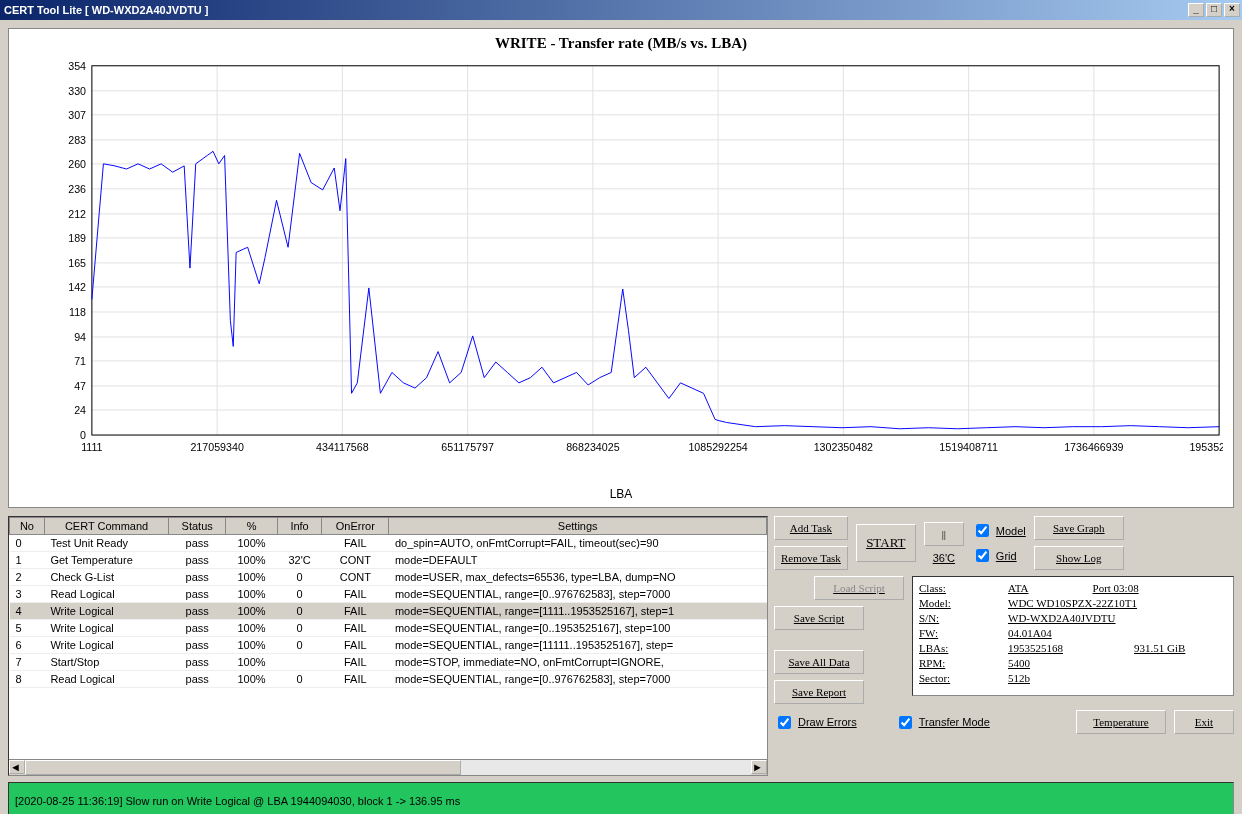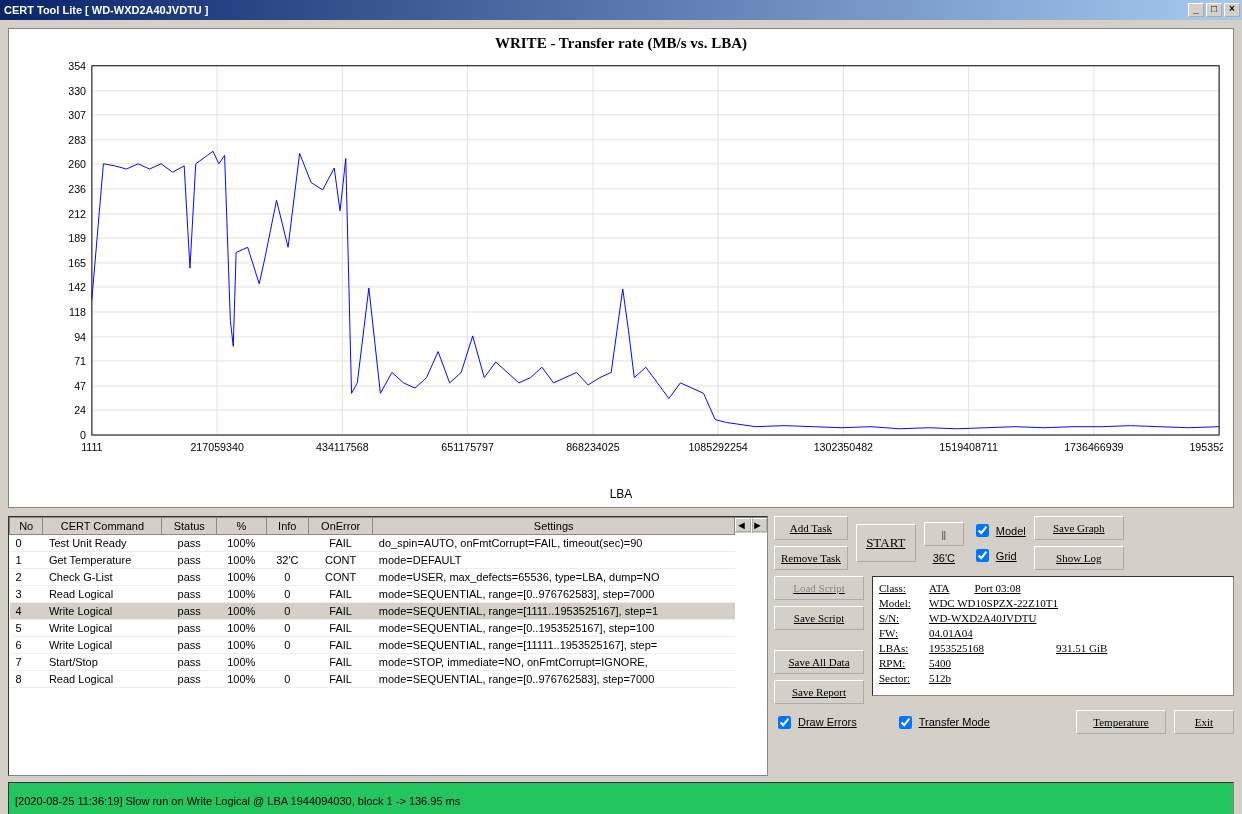--- a/index.html
+++ b/index.html
@@ -71,21 +71,21 @@
     margin-top: 8px;
     gap: 6px;
     height: 260px;
   }
   .table-wrap {
     flex: 1;
     background: #fff;
     border: 1px inset #888;
     overflow: hidden;
     display: flex;
-    flex-direction: row;
+    flex-direction: column;
   }
   .table-scroll {
     flex: 1;
     overflow: auto;
   }
   table.grid {
     border-collapse: collapse;
     width: 100%;
     font-size: 11px;
   }
@@ -134,31 +134,31 @@
   }
   button.win {
     font-family: Tahoma;
     font-size: 11px;
     background: #d4d0c8;
     border: 1px outset #fff;
     padding: 4px 6px;
     height: 24px;
   }
   button.big { height: 38px; font-size: 13px; }
-  button.win:disabled { color: #888; }
+  button.win:disabled { color: #888; margin-left: 40px; }
   .chk { display: flex; align-items: center; gap: 4px; }
   .info-box {
     background: #fff;
     border: 1px inset #888;
     padding: 4px 6px;
     font-family: "MS Sans Serif", Tahoma;
     line-height: 15px;
     height: 120px;
   }
-  .info-row { display: flex; }
+  .info-row { display: flex; gap: 39px; }
   .info-row .k { width: 50px; }
   .status-bar {
     margin-top: 6px;
     border: 1px inset #888;
     background: #22c55e;
     padding: 12px 6px;
   }
   .col-buttons {
     display: flex;
     flex-direction: column;
@@ -404,21 +404,21 @@
               <span class="k">S/N:</span>
               <span>WD-WXD2A40JVDTU</span>
             </div>
           <div class="info-row">
               <span class="k">FW:</span>
               <span>04.01A04</span>
             </div>
           <div class="info-row">
               <span class="k">LBAs:</span>
               <span>1953525168</span>
-              <span style="margin-left:72px">931.51 GiB</span>
+              <span style="margin-left:32px">931.51 GiB</span>
             </div>
           <div class="info-row">
               <span class="k">RPM:</span>
               <span>5400</span>
             </div>
           <div class="info-row">
               <span class="k">Sector:</span>
               <span>512b</span>
             </div>
         </div>

